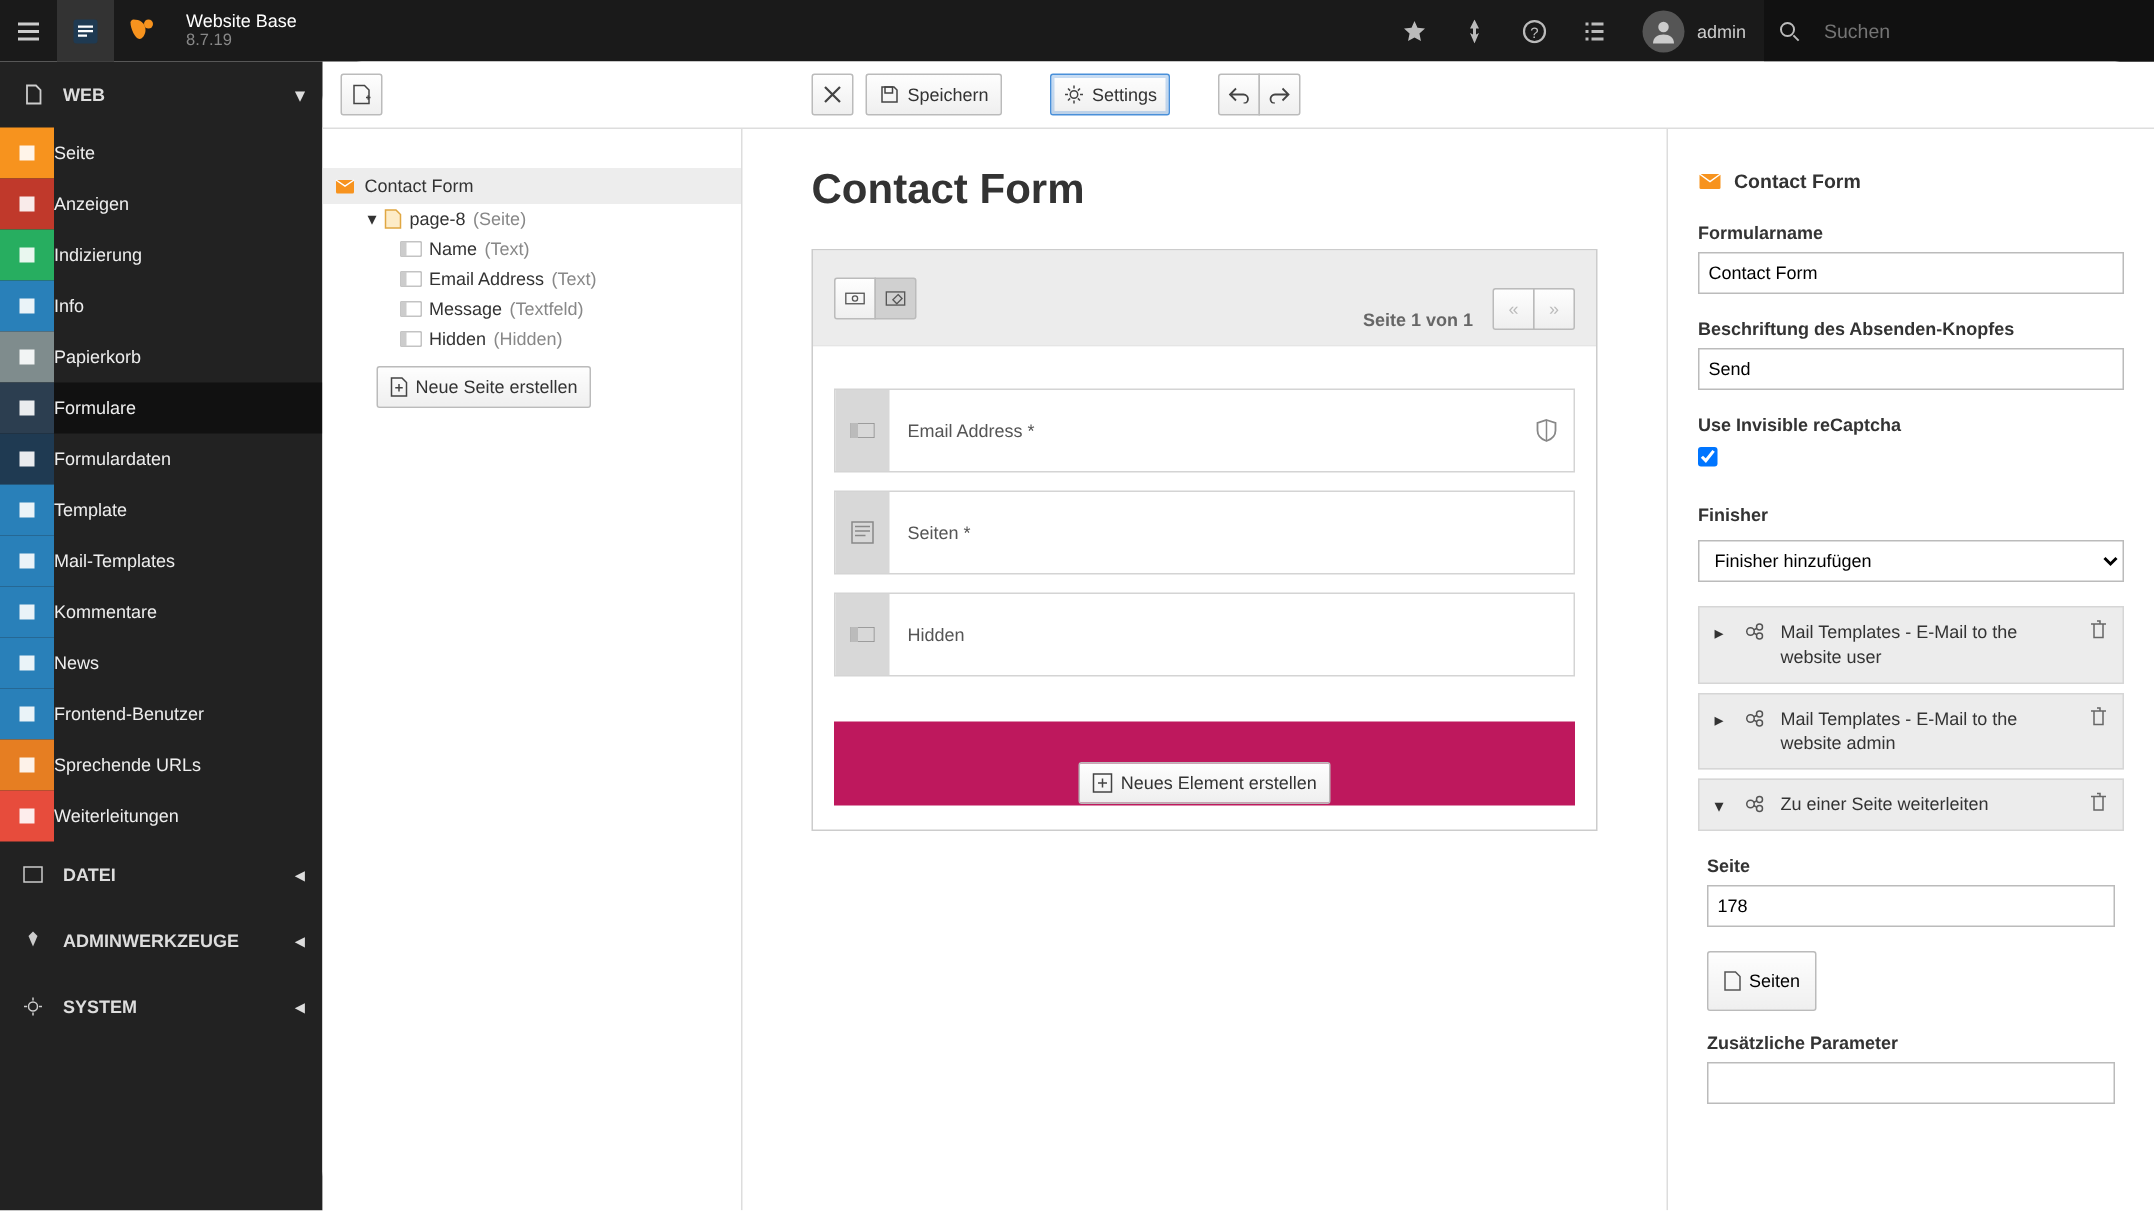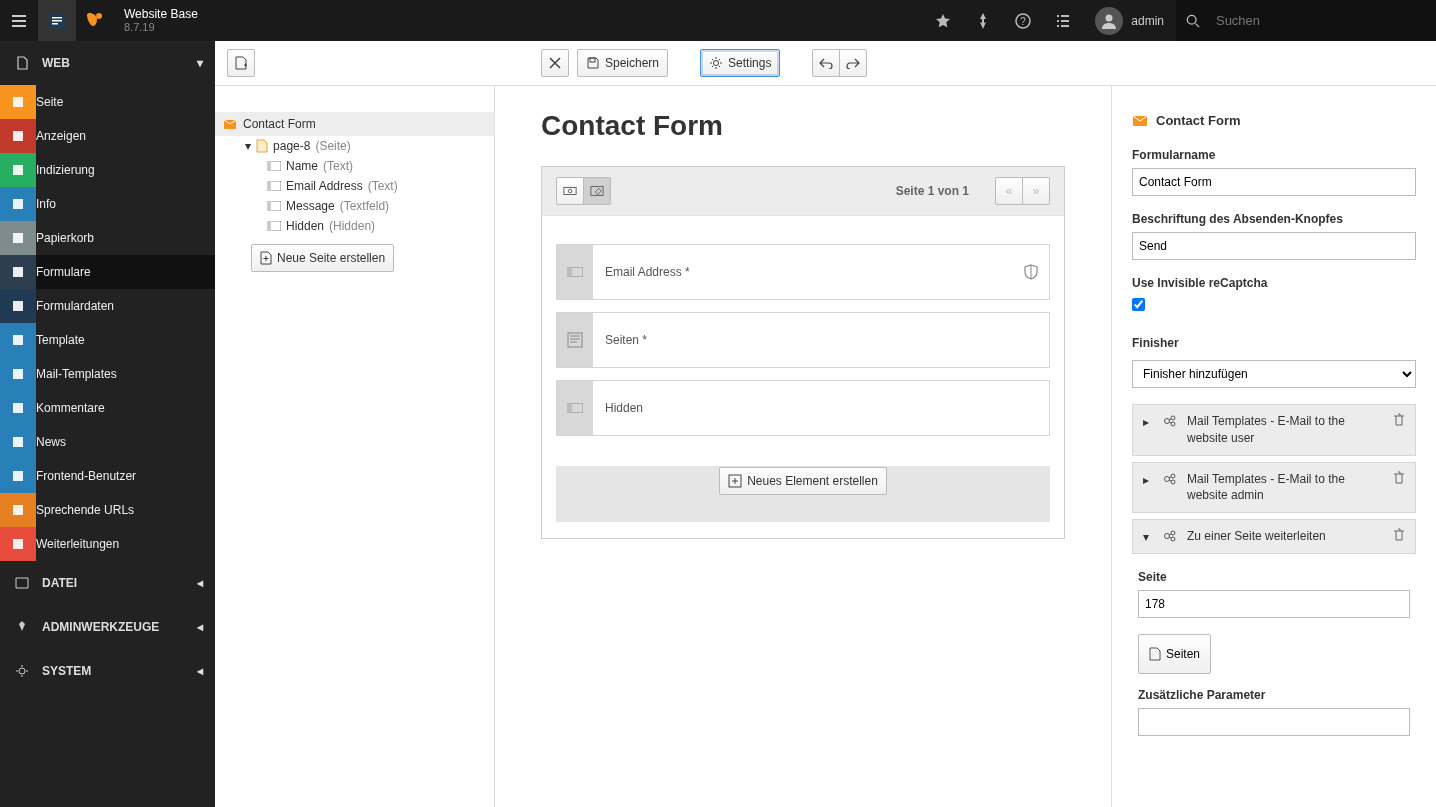--- a/index.html
+++ b/index.html
@@ -60,27 +60,27 @@
 .tree-row { padding: 3px 6px; display:flex; align-items:center; gap:5px; }
 .tree-row .meta { color:#888; }
 .tree-indent-1 { padding-left: 30px; }
 .tree-indent-2 { padding-left: 52px; }
 .tree-new { margin: 8px 8px 8px 36px; }
 
 
 .stage-title { font-size: 28px; font-weight: 600; padding: 24px 46px 24px 46px; color:#333; }
 .page-box { margin: 0 46px; border: 1px solid #ccc; background:#fff; }
 .page-head { display:flex; align-items:center; padding: 10px 14px; border-bottom: 1px solid #e5e5e5; background:#ececec; }
-.page-head .right { margin-left:auto; display:flex; align-items:center; gap:26px; }
+.page-head .right { margin-left:auto; display:flex; align-items:flex-end; gap:13px;margin-top:15px; }
 .page-body { padding: 28px 14px 12px 14px; background:#fff; }
 .form-elem { display:flex; margin-bottom:12px; border:1px solid #d4d4d4; background:#fff; min-height:56px; }
 .elem-handle { width: 36px; background:#d8d8d8; display:flex; align-items:center; justify-content:center; color:#666; }
 .elem-label { flex:1; display:flex; align-items:center; padding: 0 12px; font-size: 12px; color:#555; }
 .elem-right { width: 36px; display:flex; align-items:center; justify-content:center; color:#888; }
-.new-elem-zone { margin: 6px 14px 16px 14px; height: 56px; border: 1px dashed transparent; display:flex; align-items:flex-start; justify-content:center; background:#e5e5e5; }
+.new-elem-zone { margin: 6px 14px 16px 14px; height: 56px; border: 1px dashed transparent; display:flex; align-items:flex-end; justify-content:center; background:#be185d; }
 .page-count { font-size: 12px; color:#666; font-weight:600; }
 
 
 .insp-title { display:flex; align-items:center; gap:8px; font-weight:600; font-size:13px; margin-bottom:20px; }
 .field { margin-bottom: 16px; }
 .field label { display:block; font-weight:600; font-size:12px; margin-bottom:6px; }
 .field input[type=text], .field select { width:100%; height:28px; border:1px solid #bbb; padding:0 6px; font-size:12px; background:#fff; }
 .field input[type=checkbox] { margin-top:2px; }
 .section-h { font-weight:600; font-size:12px; margin: 22px 0 10px 0; }
 .finisher-item { background:#ececec; border:1px solid #d6d6d6; padding: 8px 10px; margin-bottom:6px; display:flex; align-items:flex-start; gap:8px; font-size:12px; position:relative; }

